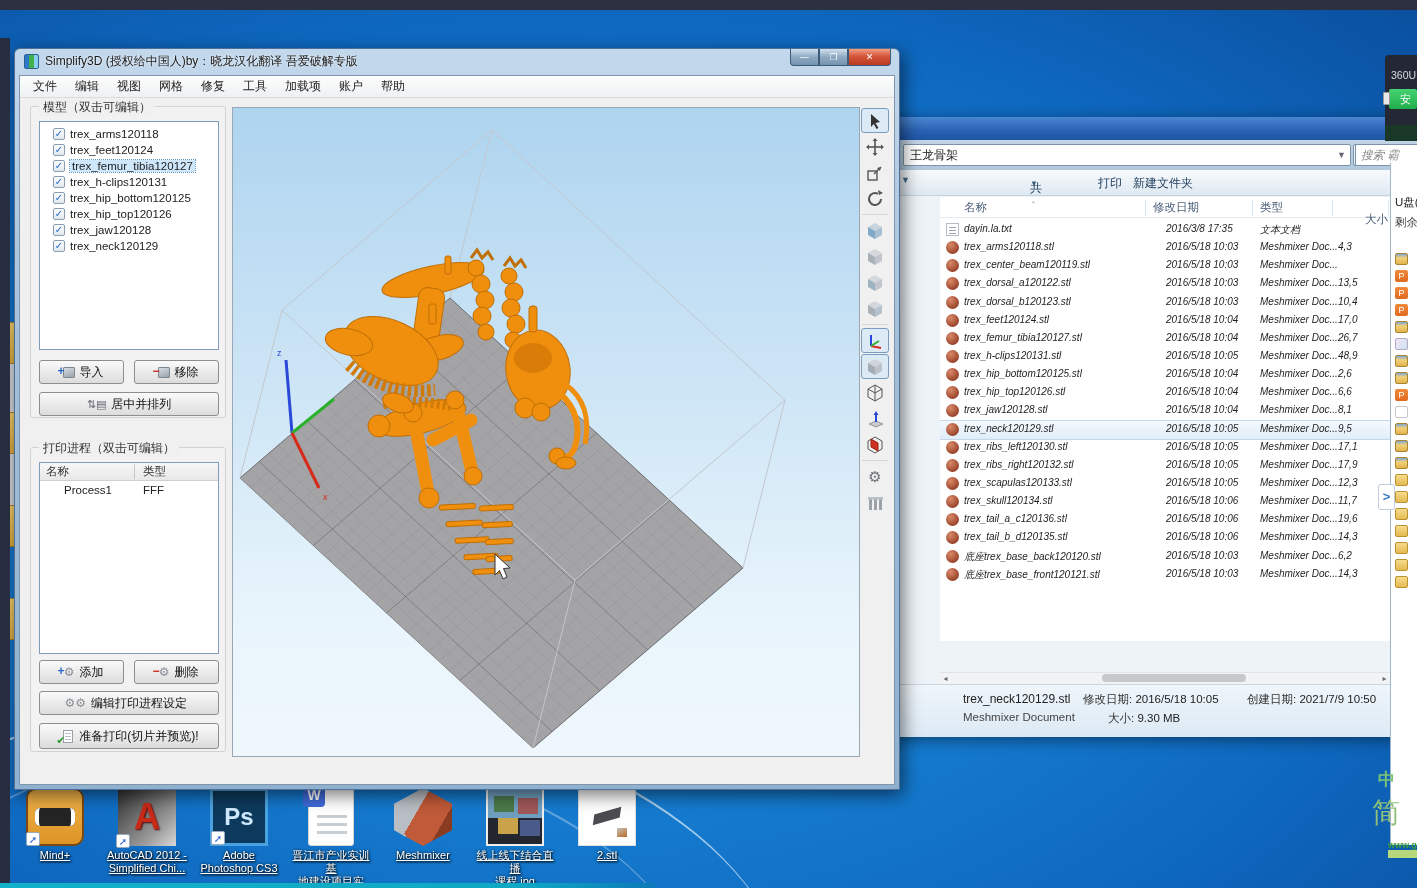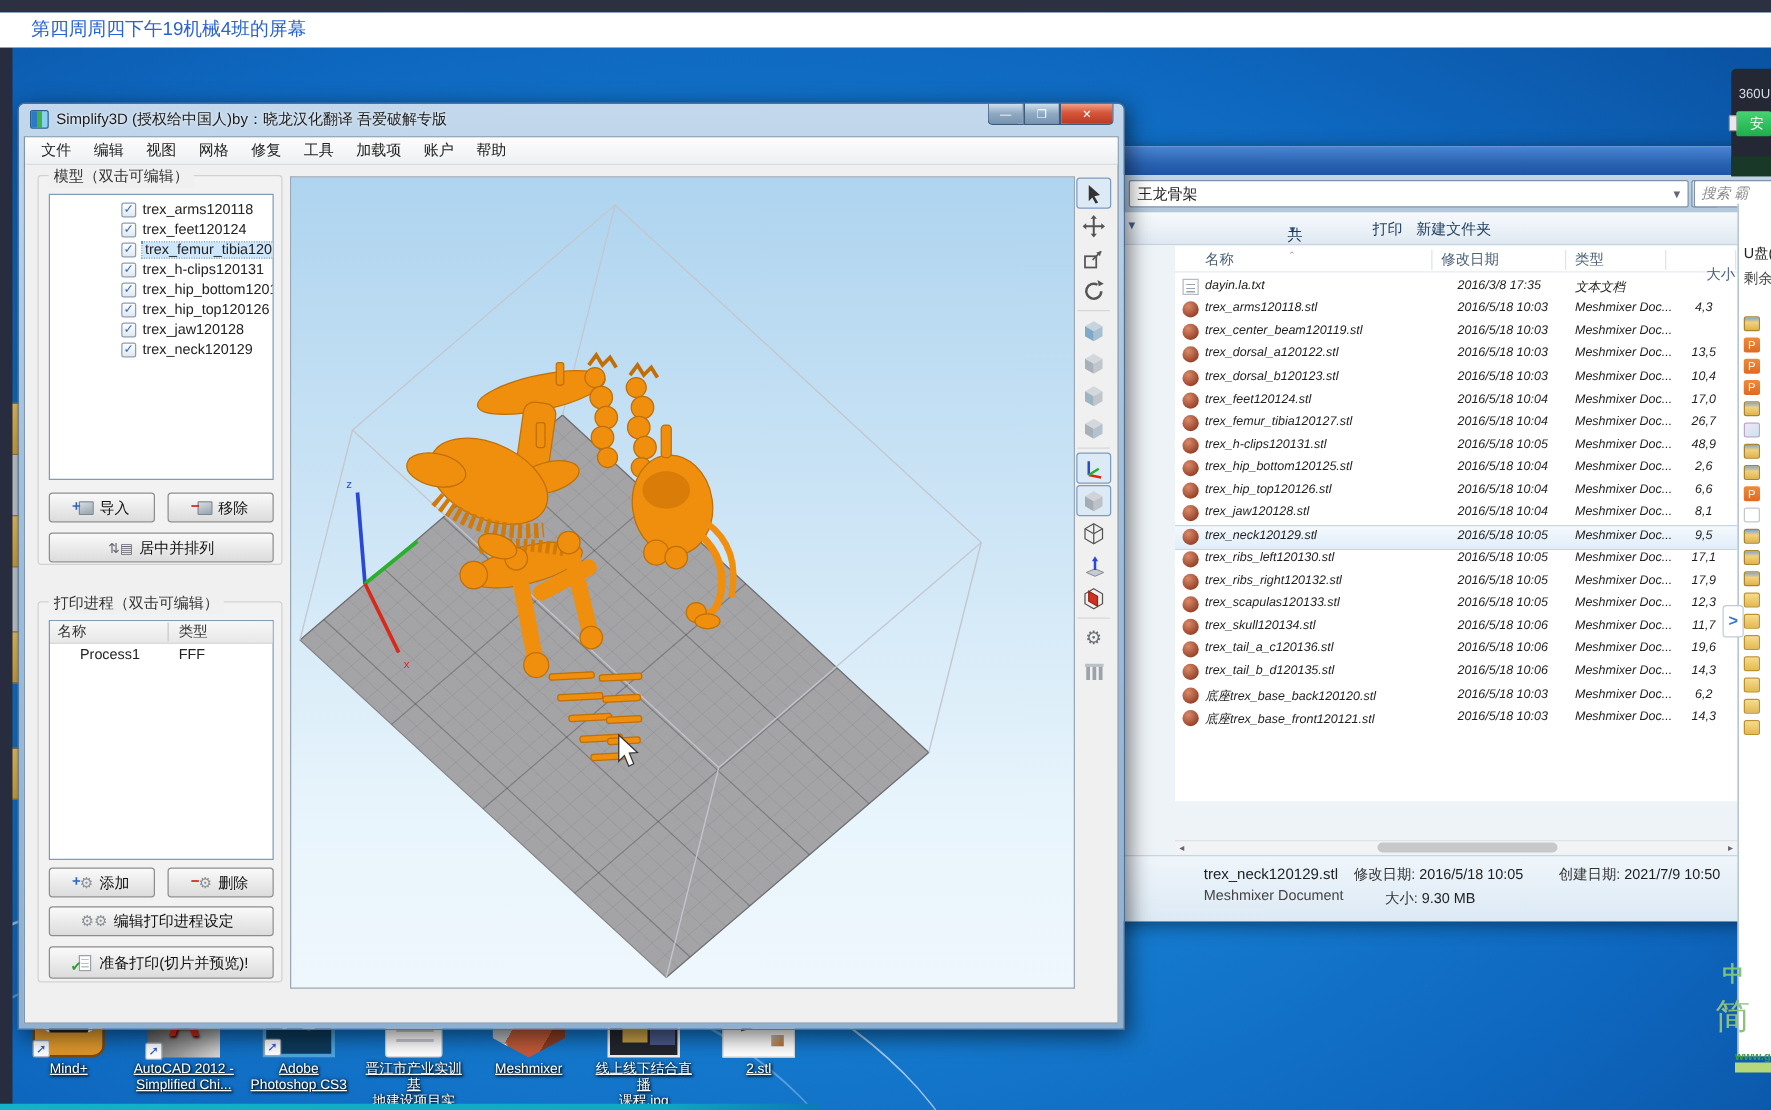--- a/index.html
+++ b/index.html
@@ -19,41 +19,41 @@
 .sw1{left:-160px;top:700px;width:950px;height:520px;transform:rotate(6deg);}
 .sw2{left:-120px;top:745px;width:820px;height:480px;transform:rotate(4deg);border-top-color:rgba(255,255,255,.3);}
 
 .lfolder{position:absolute;left:6px;width:16px;height:42px;z-index:4;border-radius:2px;
   background:linear-gradient(#f0cb66,#d8a93e);border:1px solid #a8802a;}
 .gwin{position:absolute;left:0;top:350px;width:15px;height:165px;background:#cfd3d8;border-radius:0 8px 8px 0;z-index:3;}
 
 .s3d{position:absolute;left:14px;top:48px;width:886px;height:742px;z-index:5;
   border:1px solid #4e6f96;border-radius:6px 6px 0 0;
   background:linear-gradient(#c3d8ec,#a3bfd9 40%,#8fb0cf);
-  box-shadow:3px 5px 18px rgba(0,0,0,.55);margin-top:34px;}
+  box-shadow:3px 5px 18px rgba(0,0,0,.55);}
 .s3d-titlebar{position:relative;height:25px;display:flex;align-items:center;padding-left:9px;}
 .s3d-appicon{width:15px;height:15px;margin-right:6px;border-radius:2px;
   background:linear-gradient(90deg,#2a7ac8 0 34%,#44b04a 34% 67%,#8ad0f0 67% 100%);border:1px solid #2b5f8e;}
 .s3d-title{font-size:12px;color:#1b1b1b;text-shadow:0 0 3px rgba(255,255,255,.9);}
 .winbtns{position:absolute;right:8px;top:0;display:flex;}
 .wbtn{width:29px;height:17px;border:1px solid #3c5a7a;border-top:none;display:flex;align-items:center;justify-content:center;
   color:#fff;font-size:9px;line-height:9px;background:linear-gradient(#cfe0ee,#8fa9c2 50%,#7593b0);}
 .wbtn:first-child{border-radius:0 0 0 4px;}
 .wbtn.close{width:43px;background:linear-gradient(#f0a088,#d6563a 45%,#b83a20);border-radius:0 0 4px 0;}
 .s3d-body{position:absolute;left:4px;right:4px;top:26px;bottom:4px;background:#f0f0f0;border:1px solid #7e95ab;}
 .menubar{display:flex;height:22px;background:linear-gradient(#fdfdfd,#eef0f2);border-bottom:1px solid #d9dde0;
   font-size:12px;color:#222;align-items:center;padding-left:4px;}
 .menubar span{padding:3px 9px;}
 
 .lpanel{position:absolute;left:10px;top:28px;width:196px;bottom:10px;font-size:12px;color:#222;}
 .grp{position:absolute;left:0;width:196px;border:1px solid #d2d2d2;border-radius:3px;background:#f2f2f2;}
 .grp-label{position:absolute;top:-8px;left:8px;background:#f0f0f0;padding:0 4px;font-size:12px;color:#333;}
 .grp1{top:2px;height:312px;}
 .listbox{position:absolute;left:8px;top:14px;width:180px;height:229px;background:#fff;border:1px solid #7f9db9;
-  padding-top:4px;overflow:hidden;padding-left:44px;}
+  padding-top:4px;overflow:hidden;}
 .mitem{display:flex;align-items:center;height:16px;padding-left:13px;font-size:11.5px;}
 .mcheck{width:12px;height:12px;border:1px solid #8a9cb2;border-radius:2px;margin-right:5px;flex:none;
   background:linear-gradient(#fefefe,#dfe8f0);color:#2a66c8;font-size:10px;line-height:10px;text-align:center;}
 .mcheck::after{content:"✓";}
 .mlabel{white-space:nowrap;}
 .mitem.selected .mlabel{background:#cfe7fb;outline:1px dotted #5e96c8;padding:0 2px;}
 .btnrow{position:absolute;left:8px;display:flex;gap:10px;width:180px;}
 .btn{height:24px;border:1px solid #8e8e8e;border-radius:3px;font-size:12px;color:#111;
   background:linear-gradient(#fafafa,#dcdcdc);display:flex;align-items:center;justify-content:center;gap:5px;}
 .btn.half{flex:1;}
@@ -125,21 +125,21 @@
 .ficon{position:absolute;left:6px;top:2px;width:13px;height:13px;}
 .ficon.stl{border-radius:50%;background:radial-gradient(circle at 35% 30%,#d98a6a,#a04a30 65%,#6e2e1a);}
 .ficon.txt{background:#fff;border:1px solid #b5bcc2;}
 .ficon.txt::after{content:"";position:absolute;left:2px;top:3px;width:7px;height:7px;
   background:repeating-linear-gradient(#9aa4ae 0 1px,transparent 1px 3px);}
 .ficon.jpg{background:linear-gradient(135deg,#eef4fa,#cfe2f0);border:1px solid #9cb8cc;}
 .ficon.jpg::after{content:"";position:absolute;right:1px;top:1px;width:5px;height:4px;background:#d48ad0;border-radius:1px;}
 .fname{position:absolute;left:24px;top:2px;}
 .fdate{position:absolute;left:226px;top:2px;}
 .ftype{position:absolute;left:320px;top:2px;color:#222;}
-.fsize{position:absolute;left:398px;width:50px;top:2px;text-align:center;}
+.fsize{position:absolute;left:398px;width:50px;top:2px;text-align:left;}
 .ex-hscroll{position:absolute;left:145px;right:27px;bottom:54px;height:11px;background:#f1f3f5;border-top:1px solid #e0e4e8;}
 .hs-arrow{position:absolute;top:0;width:11px;height:10px;color:#667;font-size:8px;text-align:center;line-height:11px;}
 .hs-l{left:0;}.hs-r{right:0;}
 .hs-thumb{position:absolute;left:36%;width:32%;top:1px;height:8px;background:#c6c8ca;border-radius:4px;}
 .ex-details{position:absolute;left:0;right:0;bottom:0;height:53px;border-top:1px solid #c8d6e2;
   background:linear-gradient(#eff6fb,#dce9f4);font-size:11.5px;color:#222;}
 .dthumb{position:absolute;left:52px;top:5px;width:44px;height:42px;background:#fff;border:1px solid #ccd4da;border-radius:2px;}
 .dthumb::after{content:"";position:absolute;left:15px;top:7px;width:11px;height:27px;
   background:linear-gradient(160deg,#9a6fd8,#5f3aa0);border-radius:60% 40% 55% 45%;transform:rotate(14deg);}
 .dt-name{position:absolute;left:168px;top:7px;font-size:12px;}
@@ -211,21 +211,20 @@
 .tile.stl2 .art::before{content:"";position:absolute;right:8px;bottom:8px;width:10px;height:9px;
   background:linear-gradient(150deg,#c8c0b8,#b86c28);}
 </style>
 </head>
 <body>
 
 <div class="screen">
   <div class="sw1"></div>
   <div class="sw2"></div>
   <div class="top-dark"></div>
-  <div class="banner">第四周周四下午19机械4班的屏幕</div>
   <div class="left-dark"></div>
   <div class="bstrip"></div>
   <div class="gwin"></div>
   <div class="lfolder" style="top:322px"></div>
   <div class="lfolder" style="top:412px"></div>
   <div class="lfolder" style="top:505px"></div>
   <div class="lfolder" style="top:598px"></div>
 
   <div class="explorer">
     <div class="ex-title"></div>

